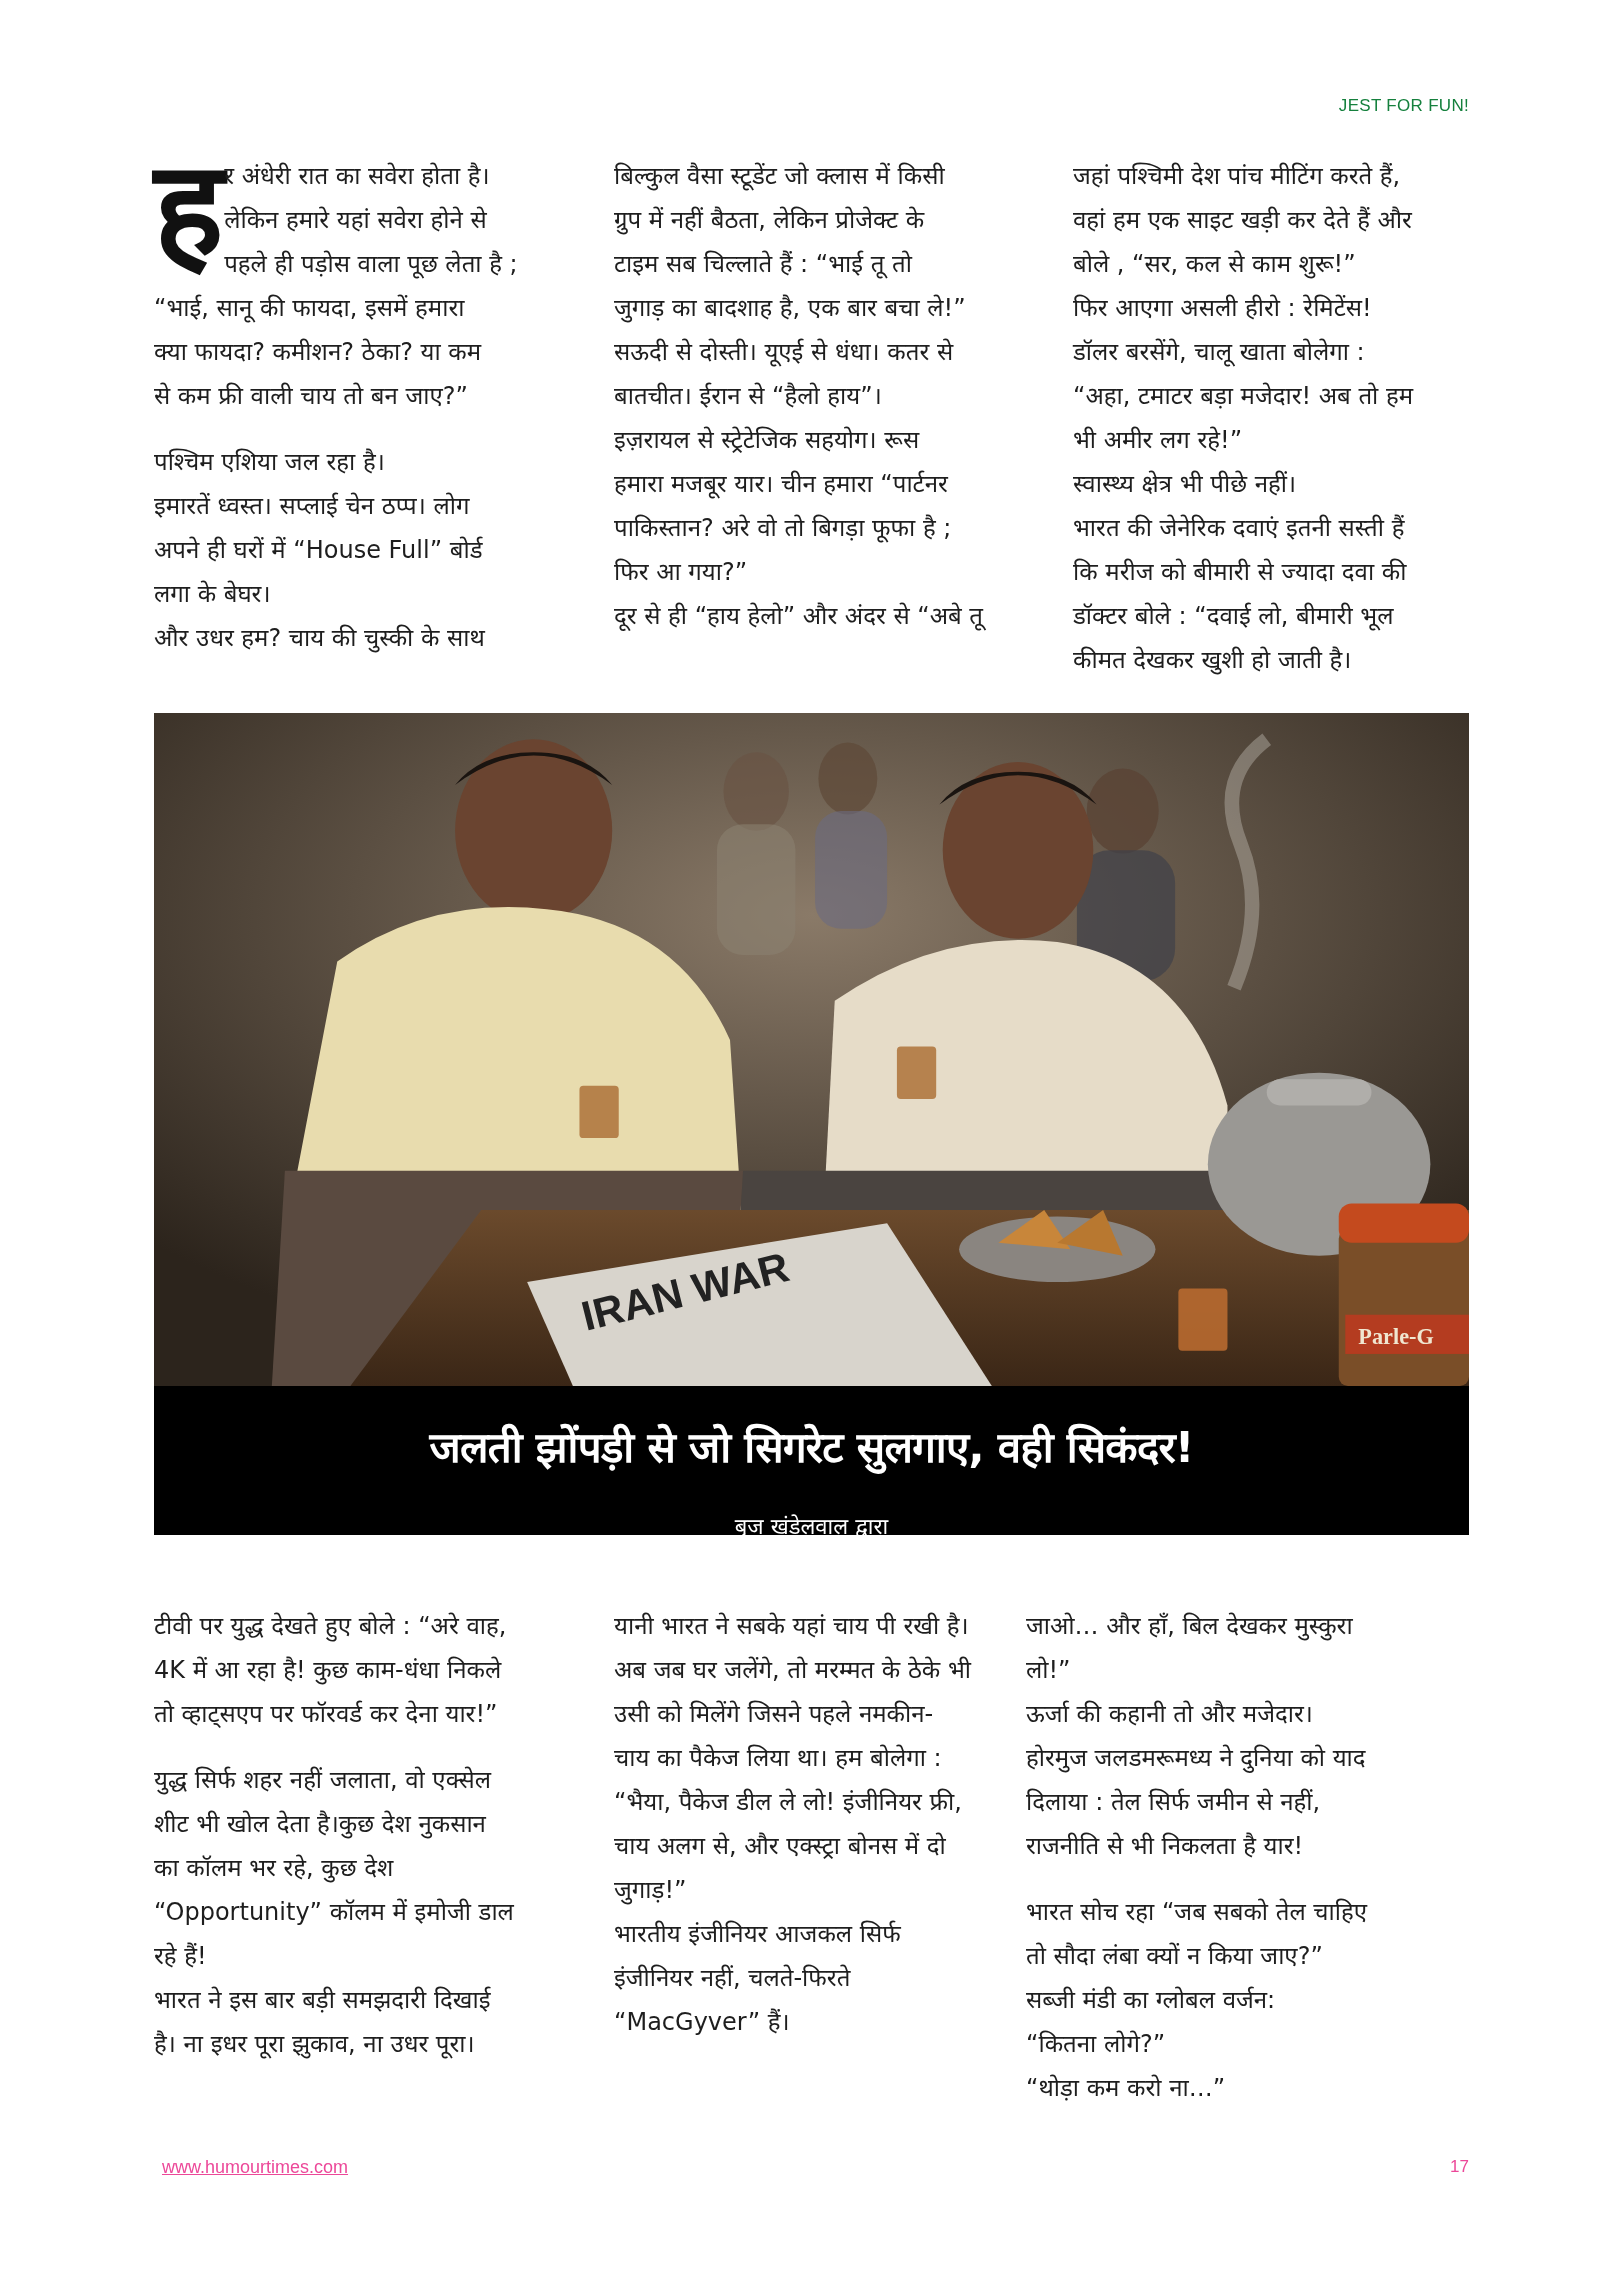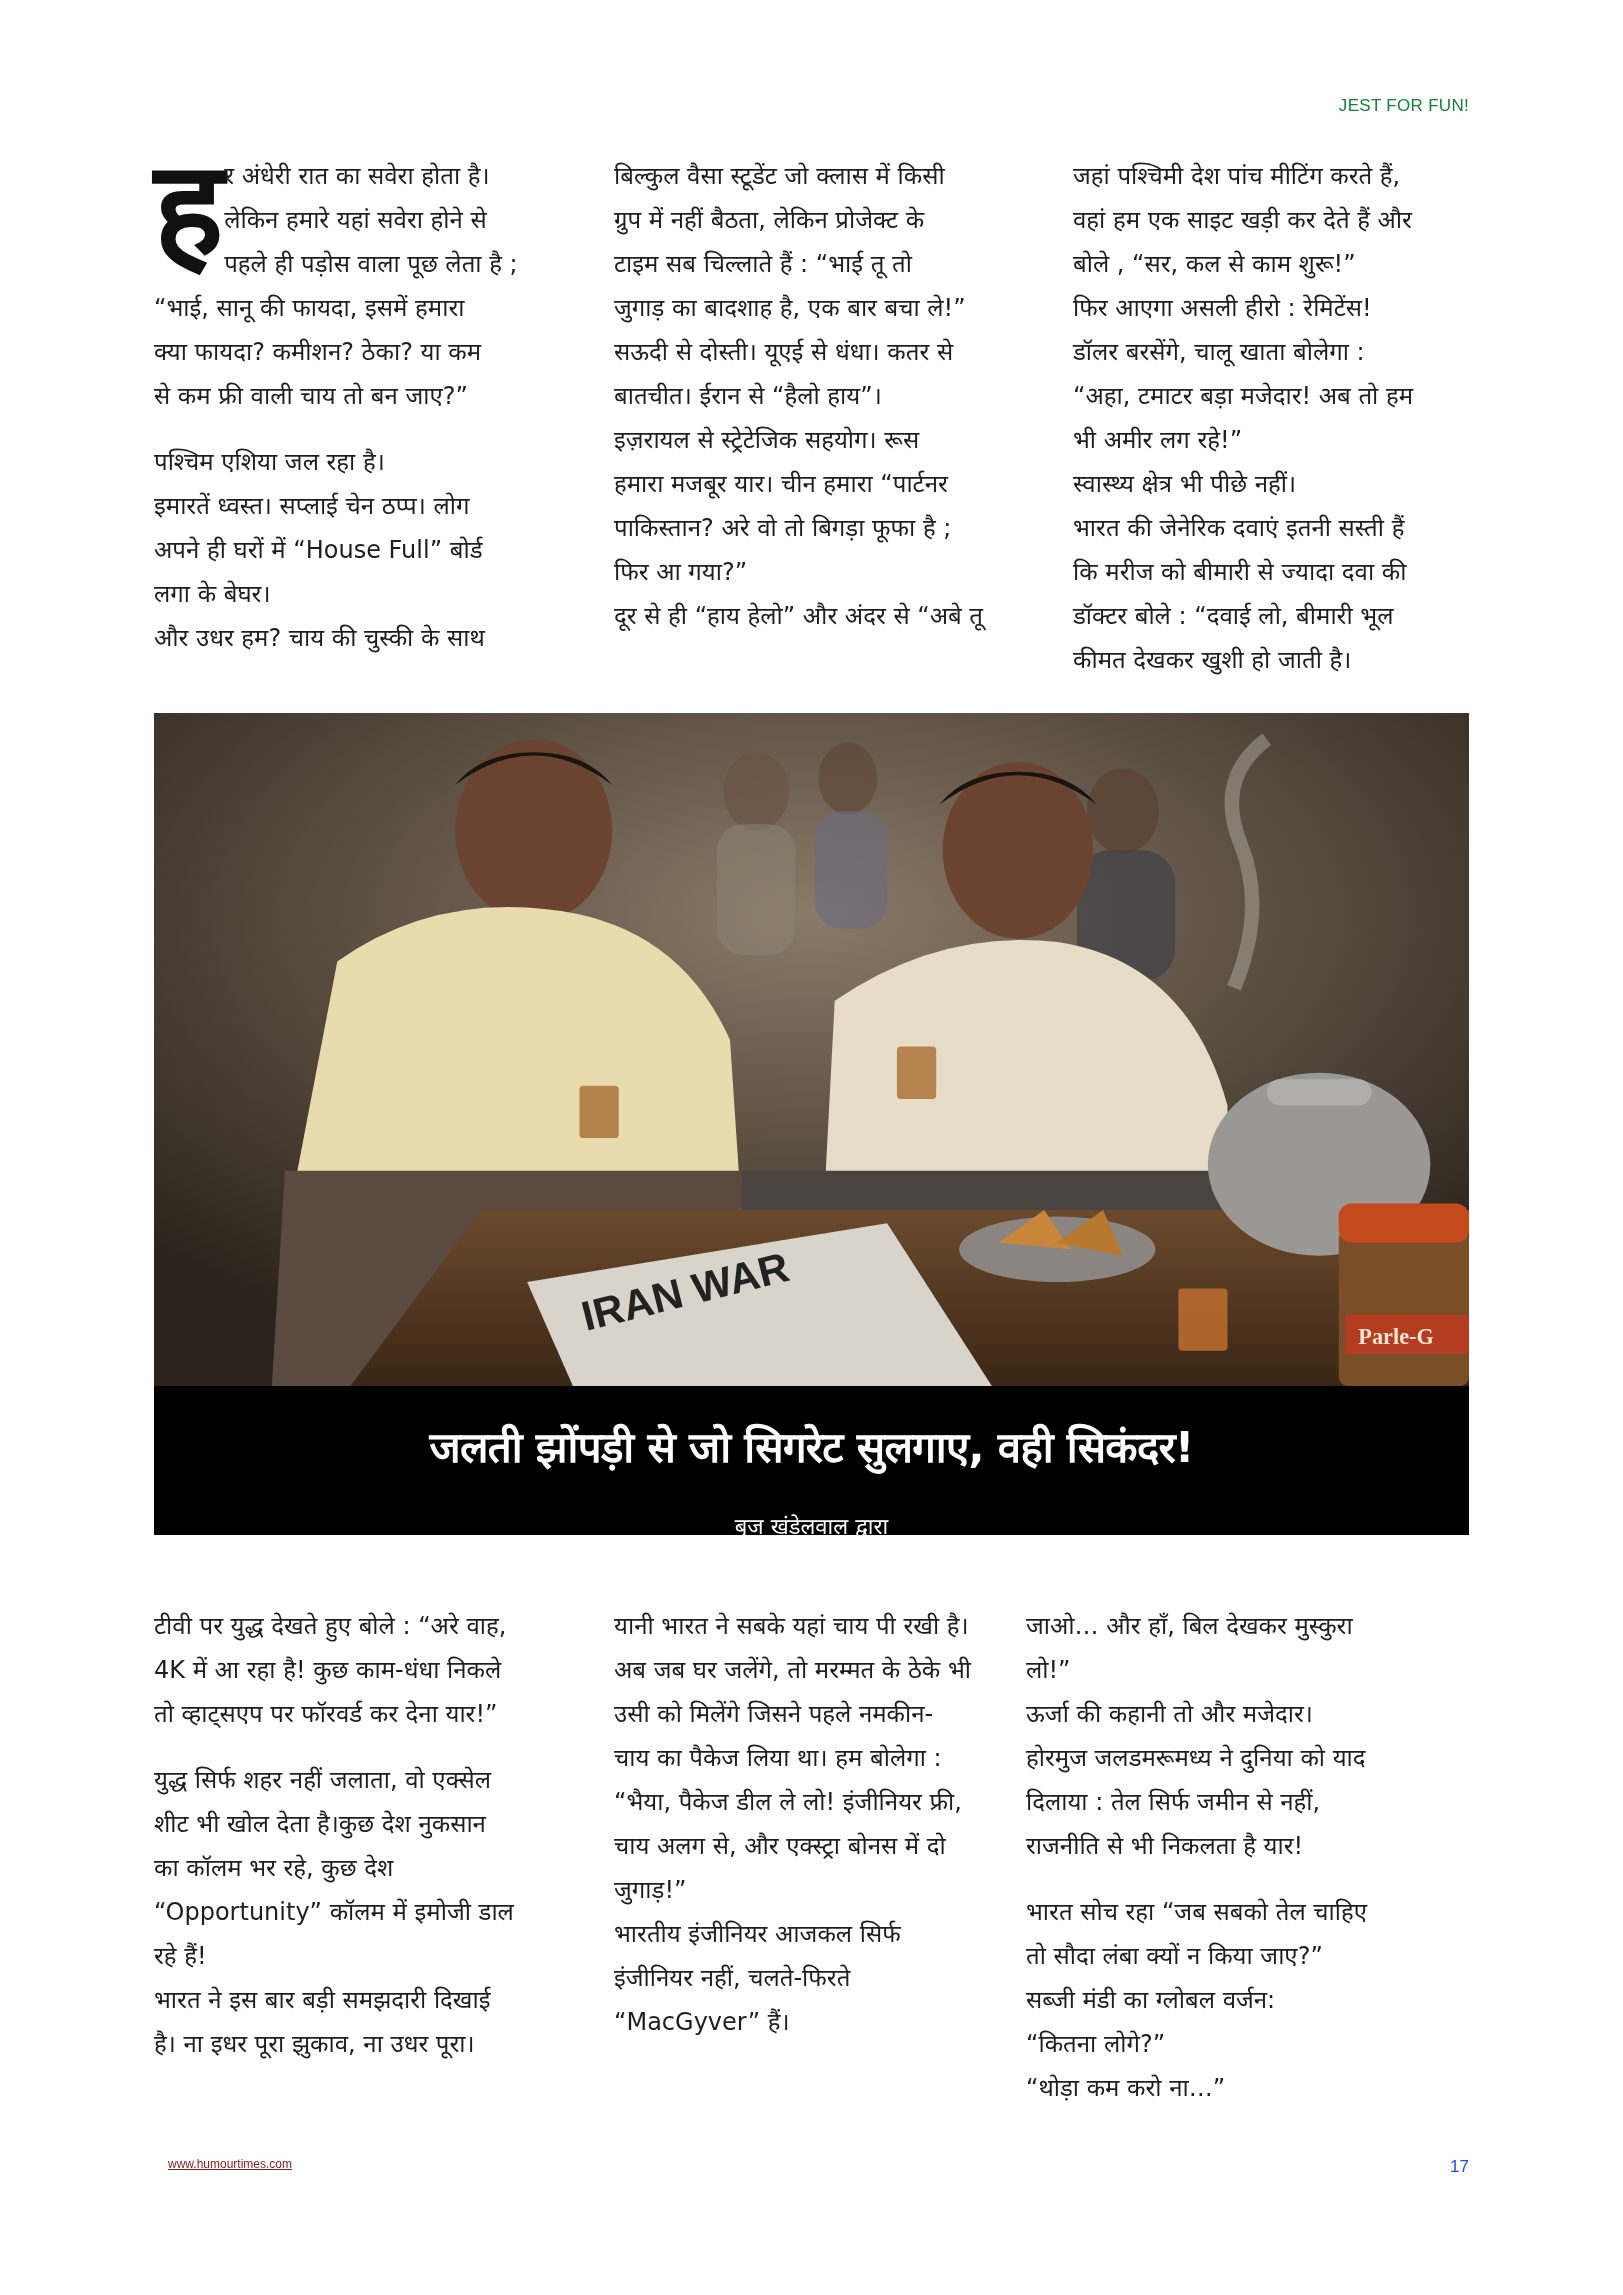--- a/index.html
+++ b/index.html
@@ -24,23 +24,23 @@
 
   .photo { position:absolute; left:154px; top:713px; width:1315px; height:673px; overflow:hidden;
            background:linear-gradient(180deg,#4a4038 0%,#6b5e52 30%,#5a4a3c 60%,#3a2c20 100%); }
   .photo svg { position:absolute; left:0; top:0; width:100%; height:100%; }
   .banner { position:absolute; left:154px; top:1386px; width:1315px; height:149px; background:#000; color:#fff; text-align:center; }
   .banner-title { position:absolute; left:0; right:0; top:31px; font-size:42px; font-weight:bold;
                   font-family:"DejaVu Sans", sans-serif; letter-spacing:-0.7px; }
   .banner-byline { position:absolute; left:0; right:0; top:124px; font-size:22px; font-weight:normal;
                    font-family:"DejaVu Sans", sans-serif; }
 
-  .footer-url { position:absolute; left:168px; top:2157px; font-size:12px; color:#7f1d1d; text-decoration:underline;
+  .footer-url { position:absolute; left:162px; top:2157px; font-size:18px; color:#ec4899; text-decoration:underline;
                 font-family:"Liberation Sans", sans-serif; }
-  .footer-page { position:absolute; right:154px; top:2157px; font-size:17px; color:#1d4ed8;
+  .footer-page { position:absolute; right:154px; top:2157px; font-size:17px; color:#ec4899;
                  font-family:"Liberation Sans", sans-serif; }
 </style>
 </head>
 <body>
 
 <div class="section-label">JEST FOR  FUN!</div>
 
 <div class="col top1">
   <div class="dropcap-line">
     <div class="dropcap">ह</div>

